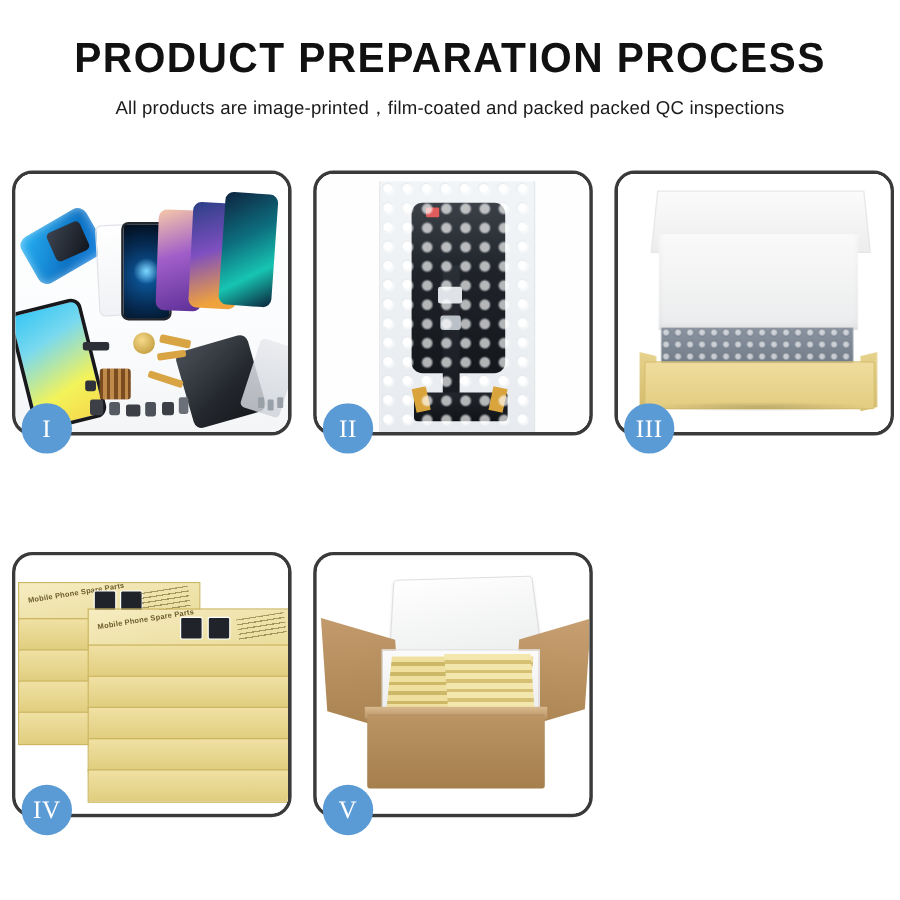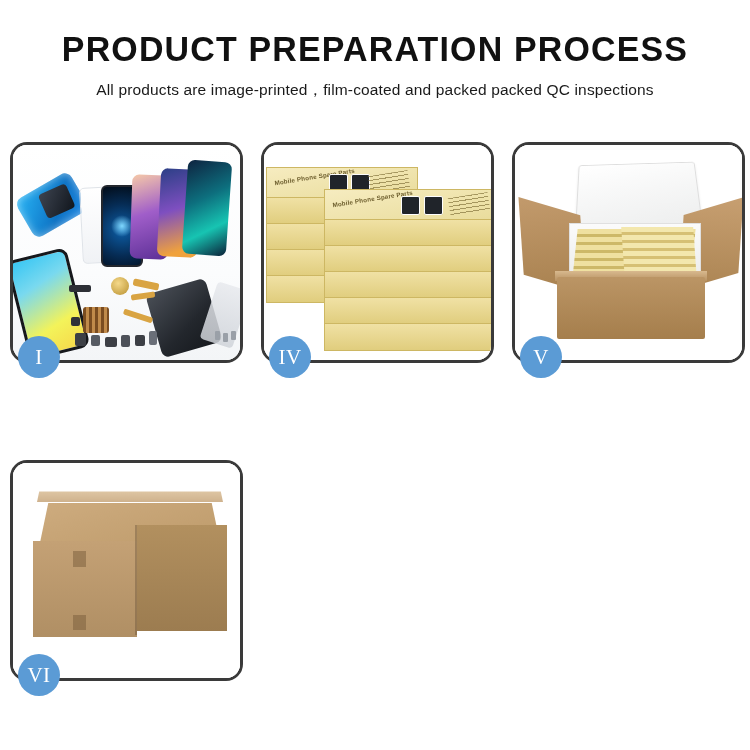--- a/index.html
+++ b/index.html
@@ -288,21 +288,54 @@
           <div class="screws">
             <span></span>
               <span></span>
               <span></span>
           </div>
         </div>
       </div>
       <div class="badge">I</div>
     </div>
 
-
+    <div class="card">
+      <div class="card-inner">
+        <div class="scene2">
+          <div class="bubble-bag">
+            <div class="lcd">
+              <div class="lcd-tab"></div>
+            </div>
+            <div class="flexcable"></div>
+            <div class="flex-chip"></div>
+            <div class="flex-chip2"></div>
+            <div class="conn"></div>
+            <div class="gold-l"></div>
+            <div class="gold-r"></div>
+            <div class="bubble-ov"></div>
+          </div>
+        </div>
+      </div>
+      <div class="badge">II</div>
+    </div>
+
+    <div class="card">
+      <div class="card-inner">
+        <div class="scene3">
+          <div class="b3-lidback"></div>
+          <div class="b3-foam"></div>
+          <div class="b3-bubble"></div>
+          <div class="b3-left"></div>
+          <div class="b3-right"></div>
+          <div class="b3-front"></div>
+          <div class="b3-shadow"></div>
+        </div>
+      </div>
+      <div class="badge">III</div>
+    </div>
 
     <div class="card">
       <div class="card-inner">
         <div class="scene4">
           <div class="stackA">
             <div class="bx top" style="top:0;width:150px;">
               <span class="lid-label">Mobile Phone Spare Parts</span>
               <span class="scr" style="left:62px;"></span>
               <span class="scr" style="left:84px;"></span>
               <span class="lines"></span>
@@ -339,30 +372,15 @@
           <div class="v-foam"></div>
           <div class="v-bars"></div>
           <div class="v-bars2"></div>
           <div class="v-rim"></div>
           <div class="v-front"></div>
         </div>
       </div>
       <div class="badge">V</div>
     </div>
 
-    <div class="card">
-      <div class="card-inner">
-        <div class="scene6">
-          <div class="c-glint"></div>
-          <div class="c-top"></div>
-          <div class="c-tape"></div>
-          <div class="c-left"></div>
-          <div class="c-right"></div>
-          <div class="c-edge"></div>
-          <div class="c-seamL"></div>
-          <div class="c-seamL2"></div>
-        </div>
-      </div>
-      <div class="badge">VI</div>
-    </div>
 
   </div>
 </div>
 
 </body></html>

